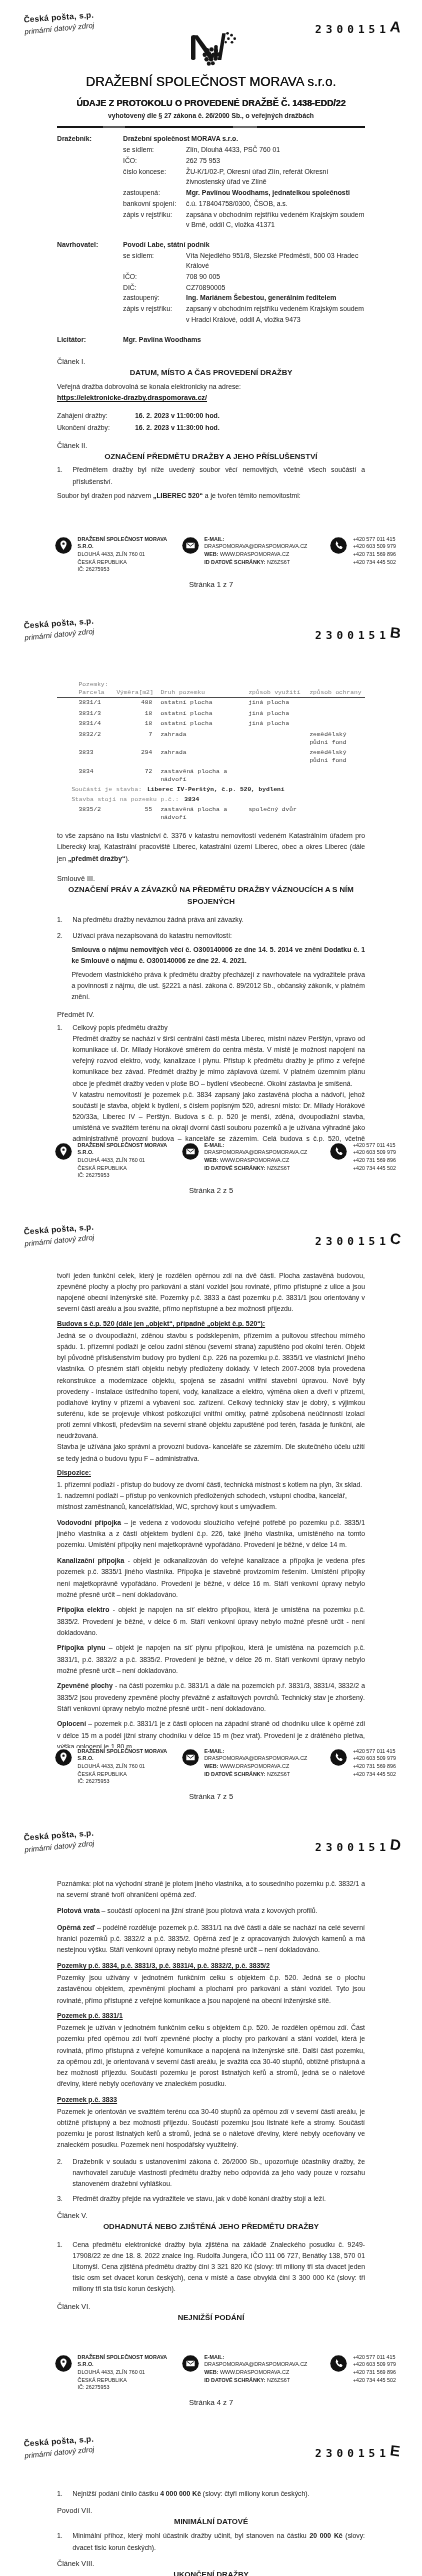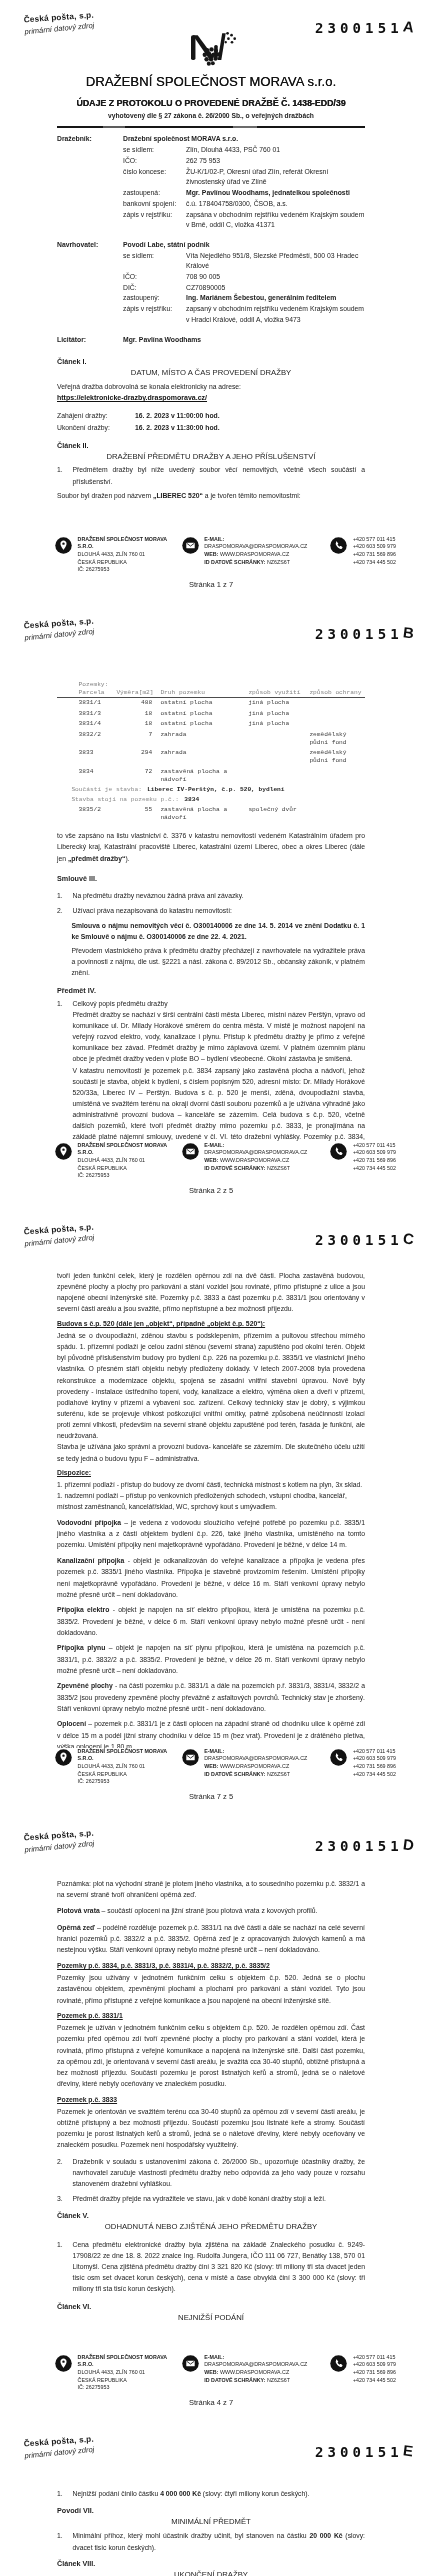--- a/index.html
+++ b/index.html
@@ -5,38 +5,38 @@
   html,body{margin:0;padding:0;background:#ffffff;}
   body{width:422px;font-family:"Liberation Sans",sans-serif;color:#1c1c1c;}
   .page{position:relative;width:422px;height:606px;overflow:hidden;background:#fff;}
   .page.last{height:607px;}
   
   .stamp{position:absolute;left:24px;top:13.4px;transform:rotate(-4deg);color:#1a1a1a;}
   .stamp .s1{font-weight:700;font-size:8.2px;letter-spacing:0.2px;}
   .stamp .s2{font-style:italic;font-size:7.5px;margin-top:1.5px;transform:rotate(-1.5deg);color:#242424;}
   
   .docnum{position:absolute;left:315px;top:18.5px;white-space:nowrap;color:#101010;}
-  .docnum .digits{font-family:"DejaVu Sans Mono",monospace;font-weight:700;font-size:14px;letter-spacing:4.1px;}
+  .docnum .digits{font-family:"DejaVu Sans Mono",monospace;font-weight:700;font-size:11px;letter-spacing:4.1px;}
   .docnum .letter{display:inline-block;font-size:15px;font-weight:700;transform:rotate(7deg) translateY(-1px);}
   .content{position:absolute;left:57px;right:57px;top:0;}
   .center{text-align:center;}
   .company{font-size:13px;color:#141414;text-shadow:0.2px 0 #141414;letter-spacing:0.1px;}
   .doctitle{font-size:8.8px;font-weight:700;text-shadow:0.2px 0 #141414;}
   .subtitle{font-size:6.7px;font-weight:700;}
   .rule{height:1.5px;background:linear-gradient(90deg,#161616 0 15%,#5d5d5d 15% 22%,#171717 22% 57%,#6b6b6b 57% 65%,#151515 65% 100%);}
   .defrow{display:grid;grid-template-columns:66px 63px 1fr;font-size:6.8px;line-height:1.58;}
   .dcv.span2{grid-column:2/4;}
   .dcv{grid-column:3;text-align:left;}
   .b{font-weight:700;}
   .para{font-size:6.8px;line-height:1.64;text-align:justify;}
   .para.left{text-align:left;}
   .numrow{display:grid;grid-template-columns:15.5px 1fr;font-size:6.8px;line-height:1.64;}
   .numrow .nx{text-align:justify;}
-  .article{font-weight:700;font-size:7.2px;}
-  .ctitle{font-weight:400;font-size:7.7px;line-height:1.5;margin:1px 4.1px 0 4.1px;}
+  .article{font-weight:400;font-size:7.2px;}
+  .ctitle{font-weight:700;font-size:7.7px;line-height:1.5;margin:1px 4.1px 0 4.1px;}
   .doclink{display:inline-block;font-weight:700;text-decoration:underline;color:#121212;font-size:7px;line-height:1.7;}
   .uhead{font-weight:700;text-decoration:underline;font-size:6.8px;line-height:1.6;}
   .kvrow{display:grid;font-size:6.8px;line-height:1.75;}
   .kvrow .v{font-weight:700;}
   
   .ptable{font-family:"Liberation Mono","DejaVu Sans Mono",monospace;font-size:6.2px;color:#3f3f3f;margin-left:14.4px;}
   .pt-title{color:#7f7f7f;margin-bottom:0.5px;margin-left:7.2px;}
   .pt-head{display:grid;grid-template-columns:45px 44px 88px 61px 1fr;color:#868686;padding-bottom:1.5px;}
   .pt-head .h1{padding-left:7.2px;}
   .pt-rule{border-top:0.8px solid #4c4c4c;margin-left:-14.4px;}
@@ -87,21 +87,21 @@
               <circle cx="59" cy="70" r="5"></circle>
               <circle cx="69" cy="70" r="5"></circle>
               <circle cx="79" cy="69" r="4.6"></circle>
               <circle cx="64" cy="80" r="4.6"></circle>
               <circle cx="73" cy="79" r="4.4"></circle>
             </g>
           </svg></span></div>
       <div style="height: 3.1px;"></div>
       <div class="center company">DRAŽEBNÍ SPOLEČNOST MORAVA s.r.o.</div>
       <div style="height: 8.8px;"></div>
-      <div class="center doctitle">ÚDAJE Z PROTOKOLU O PROVEDENÉ DRAŽBĚ Č. 1438-EDD/39</div>
+      <div class="center doctitle">ÚDAJE Z PROTOKOLU O PROVEDENÉ DRAŽBĚ Č. 1438-EDD/22</div>
       <div style="height: 4.6px;"></div>
       <div class="center subtitle">vyhotovený dle § 27 zákona č. 26/2000 Sb., o veřejných dražbách</div>
       <div style="height: 6.7px;"></div>
       <div class="rule"></div>
       <div style="height: 6.7px;"></div>
       <div class="defrow">
         <div class="b">Dražebník:</div>
         <div class="dcv span2 b">Dražební společnost MORAVA s.r.o.</div>
       </div>
       <div class="defrow">
@@ -179,21 +179,21 @@
       <div class="kvrow" style="grid-template-columns: 78px 1fr;">
         <span>Zahájení dražby:</span>
         <span class="v">16. 2. 2023 v 11:00:00 hod.</span>
       </div>
       <div class="kvrow" style="grid-template-columns: 78px 1fr;">
         <span>Ukončení dražby:</span>
         <span class="v">16. 2. 2023 v 11:30:00 hod.</span>
       </div>
       <div style="height: 7.2px;"></div>
       <div class="article">Článek II.</div>
-      <div class="center ctitle">DRAŽEBNÍ PŘEDMĚTU DRAŽBY A JEHO PŘÍSLUŠENSTVÍ</div>
+      <div class="center ctitle">OZNAČENÍ PŘEDMĚTU DRAŽBY A JEHO PŘÍSLUŠENSTVÍ</div>
       <div style="height: 2.1px;"></div>
       <div class="numrow">
         <div>1.</div>
         <div class="nx">Předmětem dražby byl níže uvedený soubor věcí nemovitých, včetně všech součástí a příslušenství.</div>
       </div>
       <div style="height: 3.6px;"></div>
       <div class="para left"><span>Soubor byl dražen pod názvem </span><span class="b">„LIBEREC 520“</span><span> a je tvořen těmito nemovitostmi:</span></div>
     </div>
     <div class="pfoot">
       <div class="ficon"><svg viewBox="0 0 34 34">
@@ -296,20 +296,21 @@
           <span class="c2">55</span>
           <span class="c3">zastavěná plocha a nádvoří</span>
           <span class="c4">společný dvůr</span>
           <span class="c5"></span>
         </div>
       </div>
       <div style="height: 6.7px;"></div>
       <div class="para"><span>to vše zapsáno na listu vlastnictví č. 3376 v katastru nemovitostí vedeném Katastrálním úřadem pro Liberecký kraj, Katastrální pracoviště Liberec, katastrální území Liberec, obec a okres Liberec (dále jen </span><span class="b">„předmět dražby“</span><span>).</span></div>
       <div style="height: 10.3px;"></div>
       <div class="article">Smlouvě III.</div>
+      <div class="center ctitle">OZNAČENÍ PRÁV A ZÁVAZKŮ NA PŘEDMĚTU DRAŽBY VÁZNOUCÍCH A S NÍM SPOJENÝCH</div>
       <div style="height: 6.7px;"></div>
       <div class="numrow">
         <div>1.</div>
         <div class="nx">Na předmětu dražby neváznou žádná práva ani závazky.</div>
       </div>
       <div style="height: 4.6px;"></div>
       <div class="numrow">
         <div>2.</div>
         <div class="nx">Užívací práva nezapisovaná do katastru nemovitostí:</div>
       </div>
@@ -510,21 +511,21 @@
     </div>
     <div class="docnum"><span class="digits">2300151</span><span class="letter">E</span></div>
     <div class="content">
       <div style="height: 64px;"></div>
       <div class="numrow">
         <div>1.</div>
         <div class="nx"><span>Nejnižší podání činilo částku </span><span class="b">4 000 000 Kč</span><span> (slovy: čtyři miliony korun českých).</span></div>
       </div>
       <div style="height: 6.7px;"></div>
       <div class="article">Povodí VII.</div>
-      <div class="center ctitle">MINIMÁLNÍ PŘEDMĚT</div>
+      <div class="center ctitle">MINIMÁLNÍ DATOVÉ</div>
       <div style="height: 3.1px;"></div>
       <div class="numrow">
         <div>1.</div>
         <div class="nx"><span>Minimální příhoz, který mohl účastník dražby učinit, byl stanoven na částku </span><span class="b">20 000 Kč</span><span> (slovy: dvacet tisíc korun českých).</span></div>
       </div>
       <div style="height: 6.2px;"></div>
       <div class="article">Článek VIII.</div>
       <div class="center ctitle">UKONČENÍ DRAŽBY</div>
     </div>
   </section>

